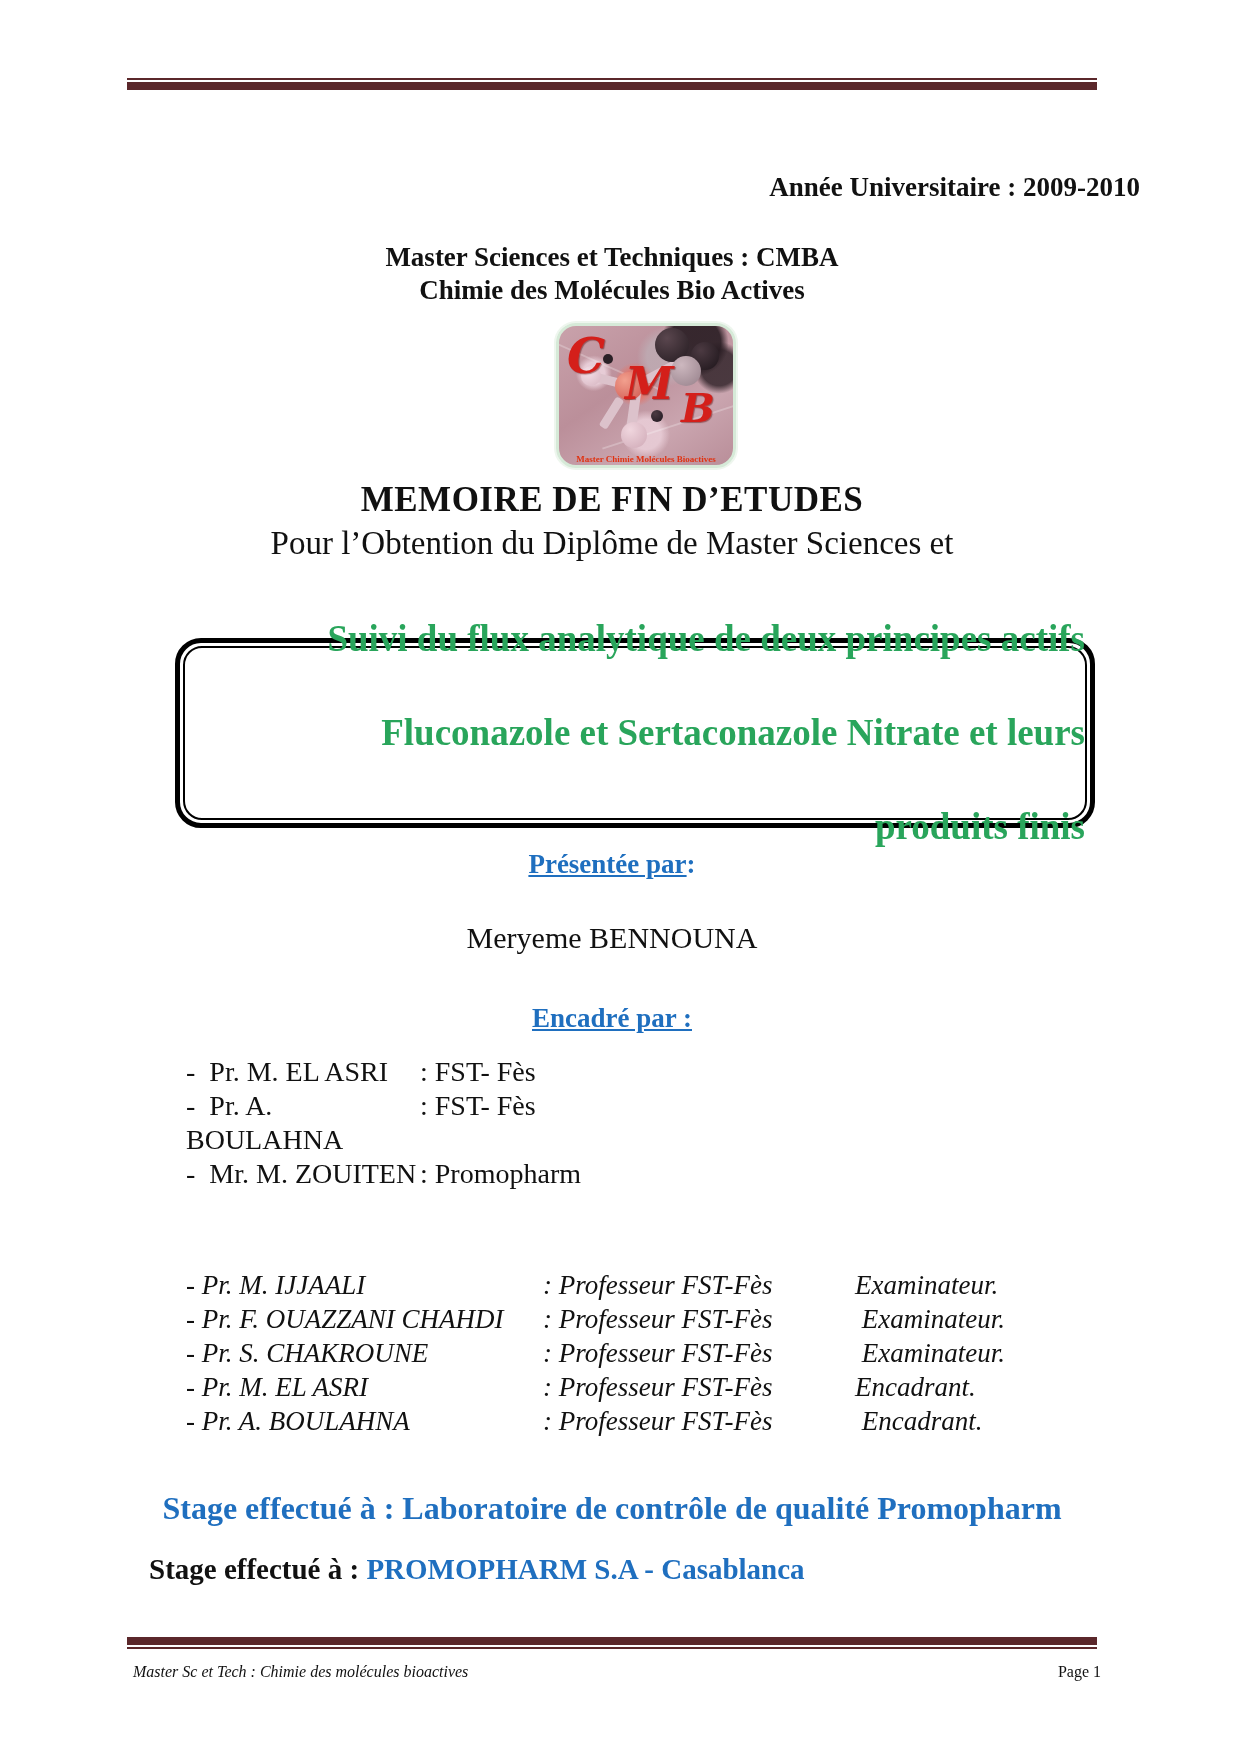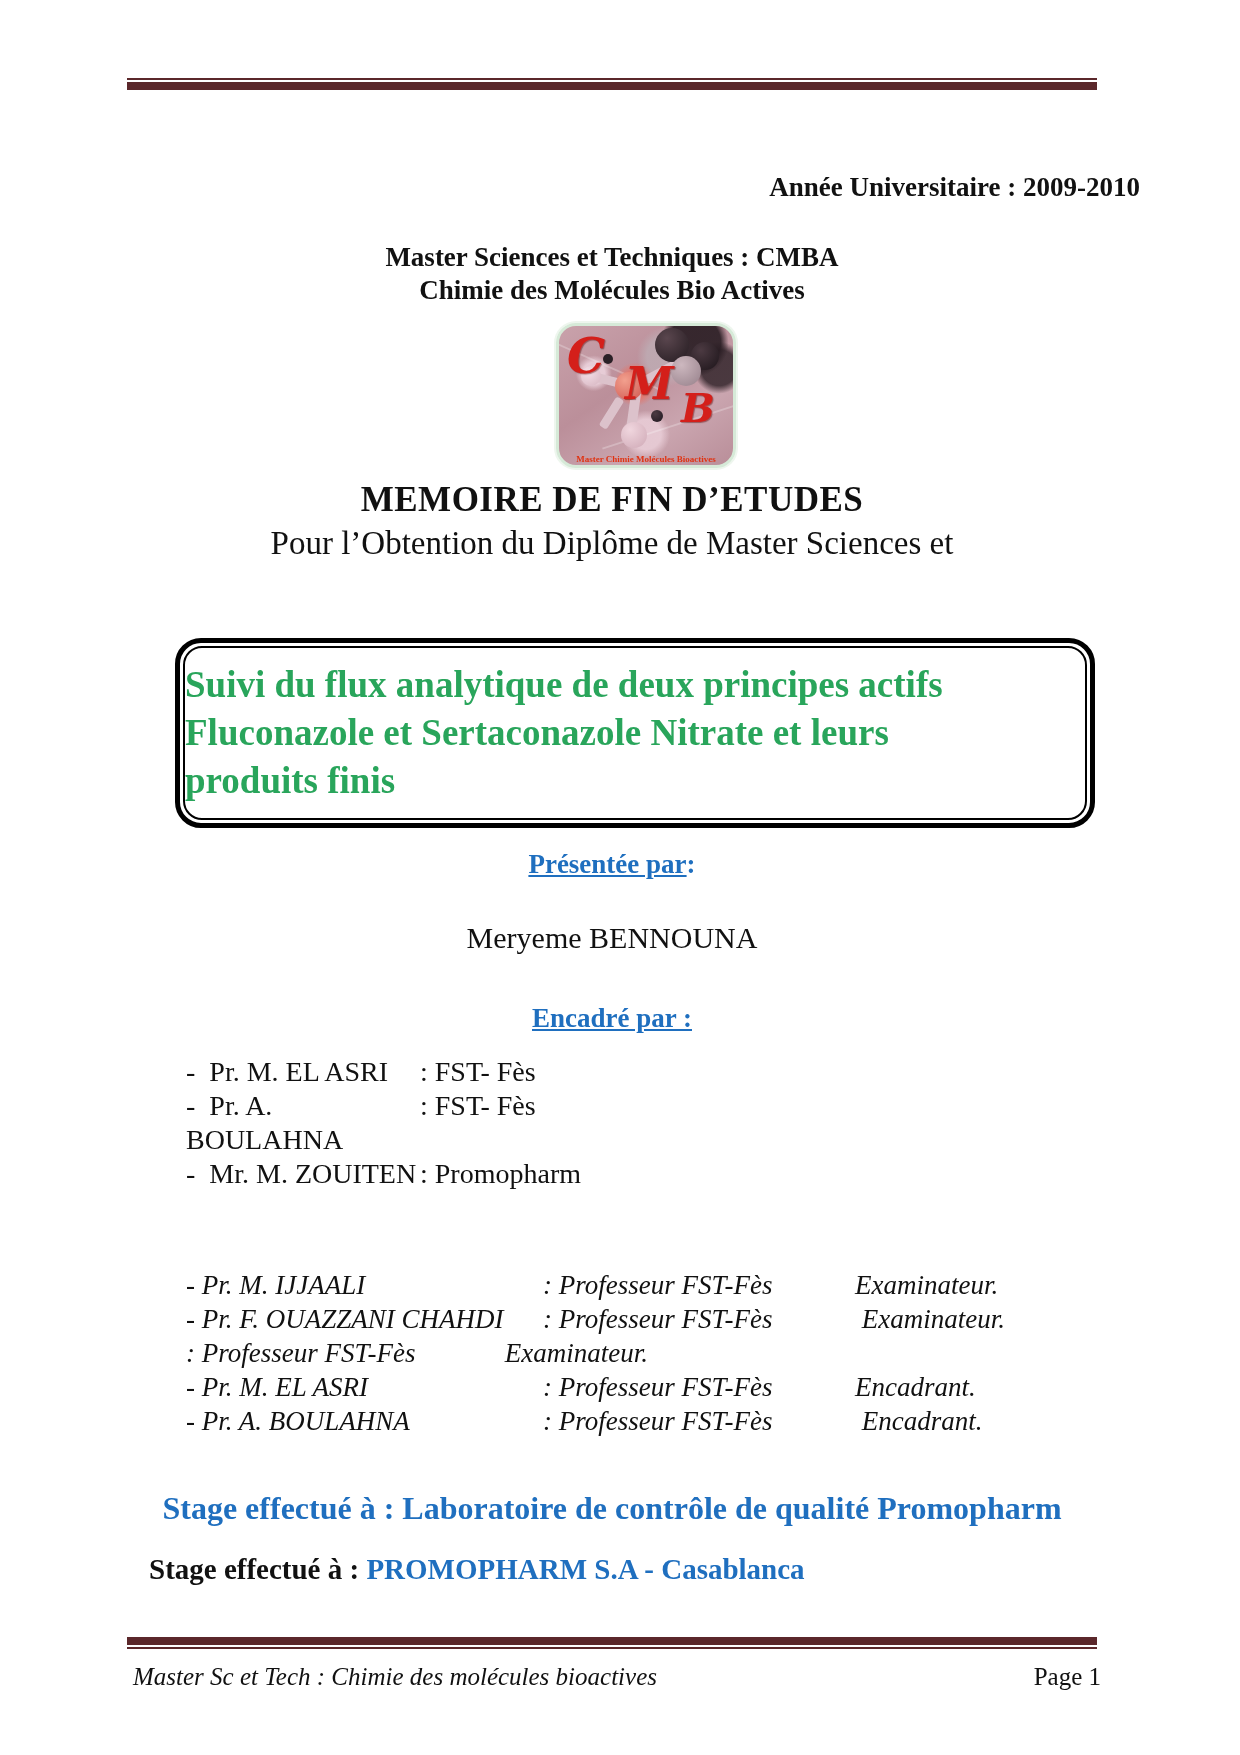--- a/index.html
+++ b/index.html
@@ -54,21 +54,21 @@
   .memoire{top:480px; font-size:35px; letter-spacing:.5px;}
   .obtention1{top:525px; font-size:33px;}
   .obtention2{top:568px; font-size:32px;}
 
   
   .tbox{left:175px; top:638px; width:920px; height:190px; box-sizing:border-box;
         border:5px solid #000; border-radius:26px; padding:3px;}
   .tbox-inner{width:100%; height:100%; box-sizing:border-box;
         border:2px solid #000; border-radius:19px;
         display:flex; flex-direction:column; justify-content:center;
-        text-align:left;}
+        text-align:right;gap:46px;}
   .tbox-inner .tline{font-size:37px; font-weight:bold; color:#29A55B; line-height:48px;}
 
   .presentee{top:849px; font-size:27px;}
   .uline{text-decoration:underline;}
   .meryeme{top:921px; font-size:30px;}
   .encadre{top:1003px; font-size:27px;}
 
   .sup-block{left:186px; top:1055px; font-size:28px; line-height:34px;}
   .sup-row{display:flex;}
   .sup-name{display:inline-block; width:234px; white-space:pre-wrap;}
@@ -79,21 +79,21 @@
   .jury-block{left:186px; top:1268px; font-size:27px; line-height:34px;}
   .jury-row{display:flex;font-style:italic;}
   .j-name{display:inline-block; width:357px; white-space:pre-wrap;}
   .j-title{display:inline-block; width:312px; white-space:pre-wrap;}
   .j-role{white-space:pre-wrap;}
 
   .stage1{top:1490px; font-size:32px;}
   .stage2{top:1553px; left:130px; font-size:29px; font-weight:bold; white-space:pre-wrap;margin-left:19px;}
 
   .footer-text{top:1663px; left:133px; width:968px; display:flex;
-               justify-content:space-between; font-size:25px;}
+               justify-content:space-between; font-size:16px;}
   .footer-left{font-style:italic;}
 </style>
 </head>
 <body>
 
 <div class="page">
 
   <div class="abs rule" style="top:78px;">
     <div class="thin"></div>
     <div class="gapline"></div>
@@ -163,20 +163,21 @@
       <span class="j-name">- Pr. M. IJJAALI</span>
       <span class="j-title">: Professeur FST-Fès</span>
       <span class="j-role">Examinateur.</span>
     </div>
     <div class="jury-row">
       <span class="j-name">- Pr. F. OUAZZANI CHAHDI</span>
       <span class="j-title">: Professeur FST-Fès</span>
       <span class="j-role"> Examinateur.</span>
     </div>
     <div class="jury-row">
+      <span class="j-name">- Pr. S. CHAKROUNE</span>
       <span class="j-title">: Professeur FST-Fès</span>
       <span class="j-role"> Examinateur.</span>
     </div>
     <div class="jury-row">
       <span class="j-name">- Pr. M. EL ASRI</span>
       <span class="j-title">: Professeur FST-Fès</span>
       <span class="j-role">Encadrant.</span>
     </div>
     <div class="jury-row">
       <span class="j-name">- Pr. A. BOULAHNA</span>

